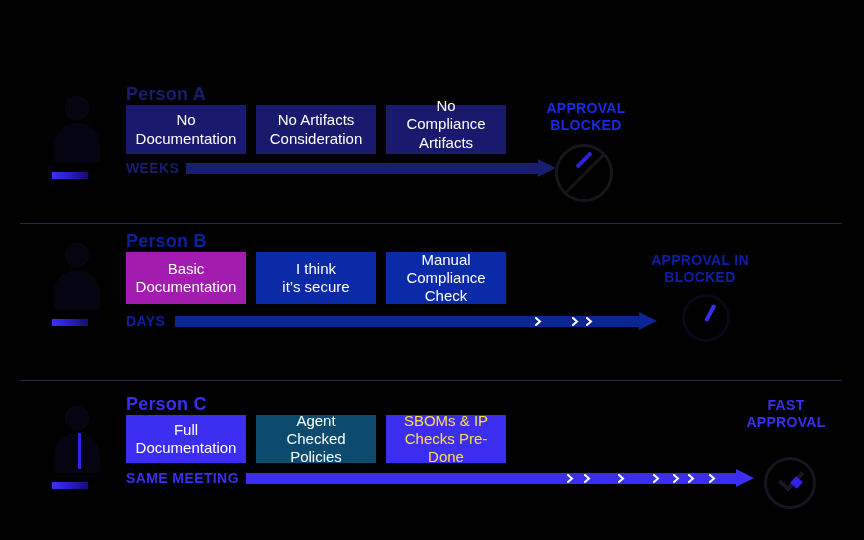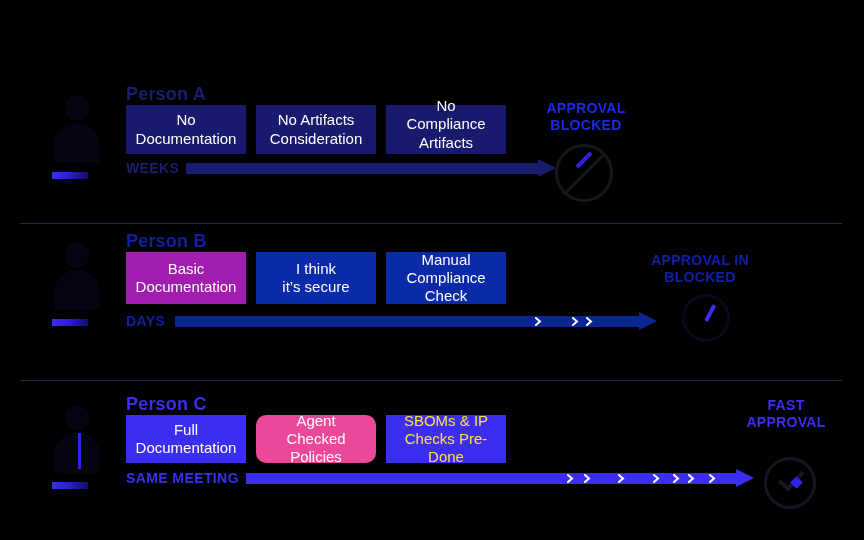--- a/index.html
+++ b/index.html
@@ -378,21 +378,21 @@
       <div class="accent-line"></div>
       <div class="accent-bar"></div>
     </div>
 
     <div class="person-name" style="color: rgb(59, 46, 240);">Person C</div>
 
     <div class="stages">
       <div class="stage-box pos0" style="background: rgb(59, 46, 240); color: rgb(255, 255, 255);">
         <span><span>Full</span><br><span>Documentation</span></span>
       </div>
-      <div class="stage-box pos1" style="background: #ec4899; color: rgb(255, 255, 255); border-radius: 10px;">
+      <div class="stage-box pos1" style="background: #0c4a6e; color: rgb(255, 255, 255);">
         <span><span>Agent Checked</span><br><span>Policies</span></span>
       </div>
       <div class="stage-box pos2" style="background: rgb(59, 46, 240); color: #fde047;">
         <span><span>SBOMs &amp; IP</span><br><span>Checks Pre-Done</span></span>
       </div>
     </div>
 
     <div class="timeline-label" style="color: rgb(59, 46, 240);">SAME MEETING</div>
 
     <div class="arrow" id="arrow-c" style="left: 246px; width: 508px;">

